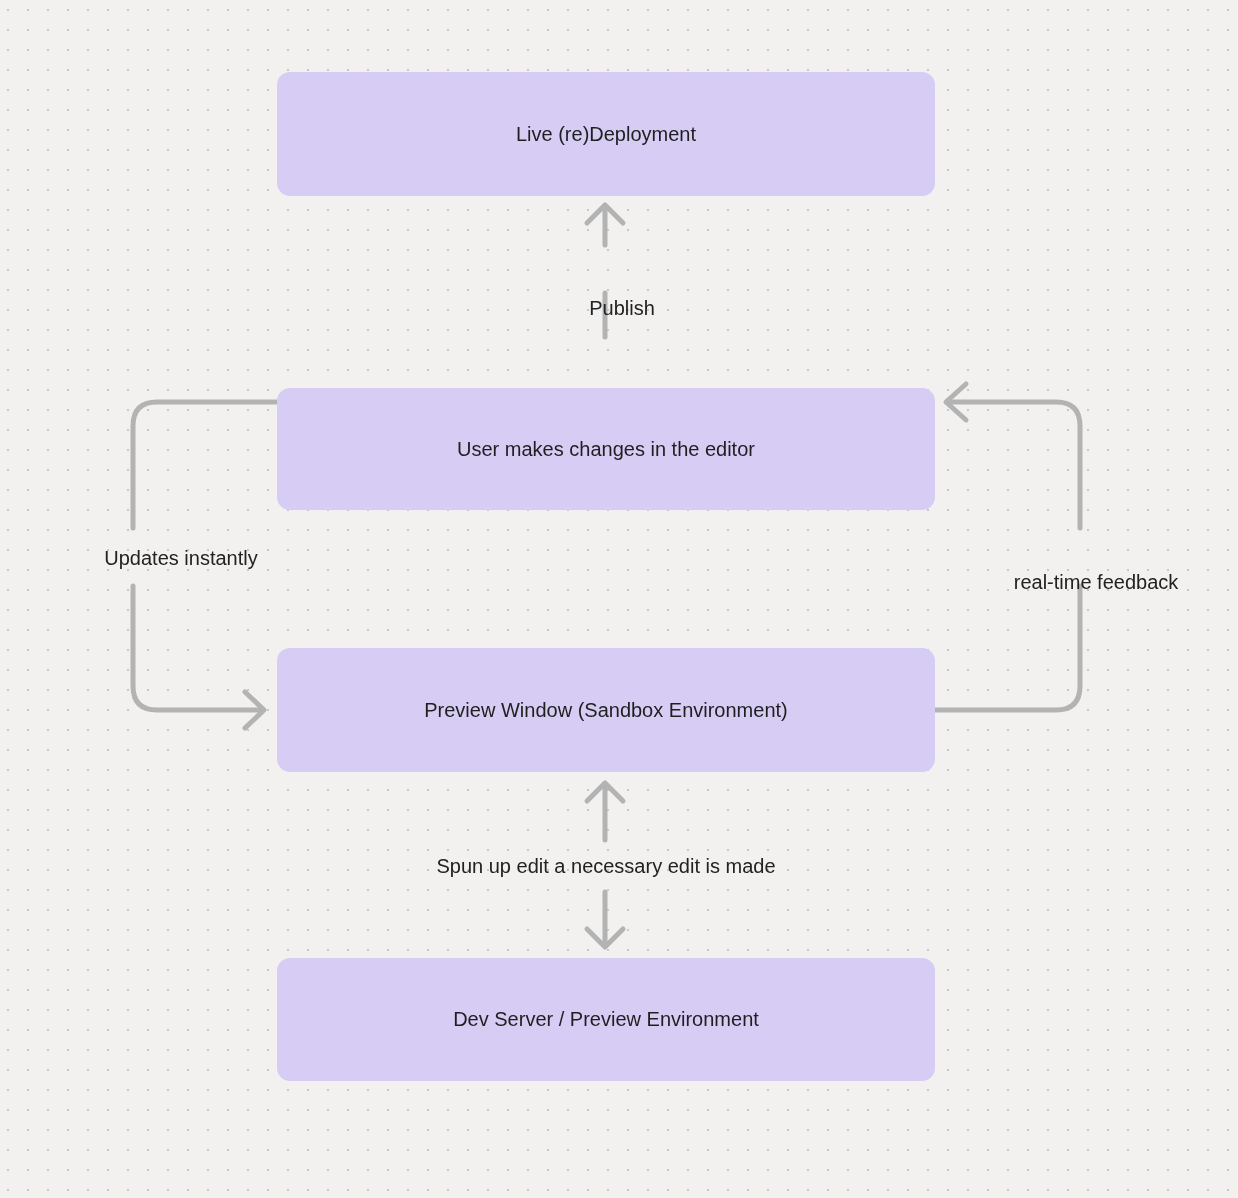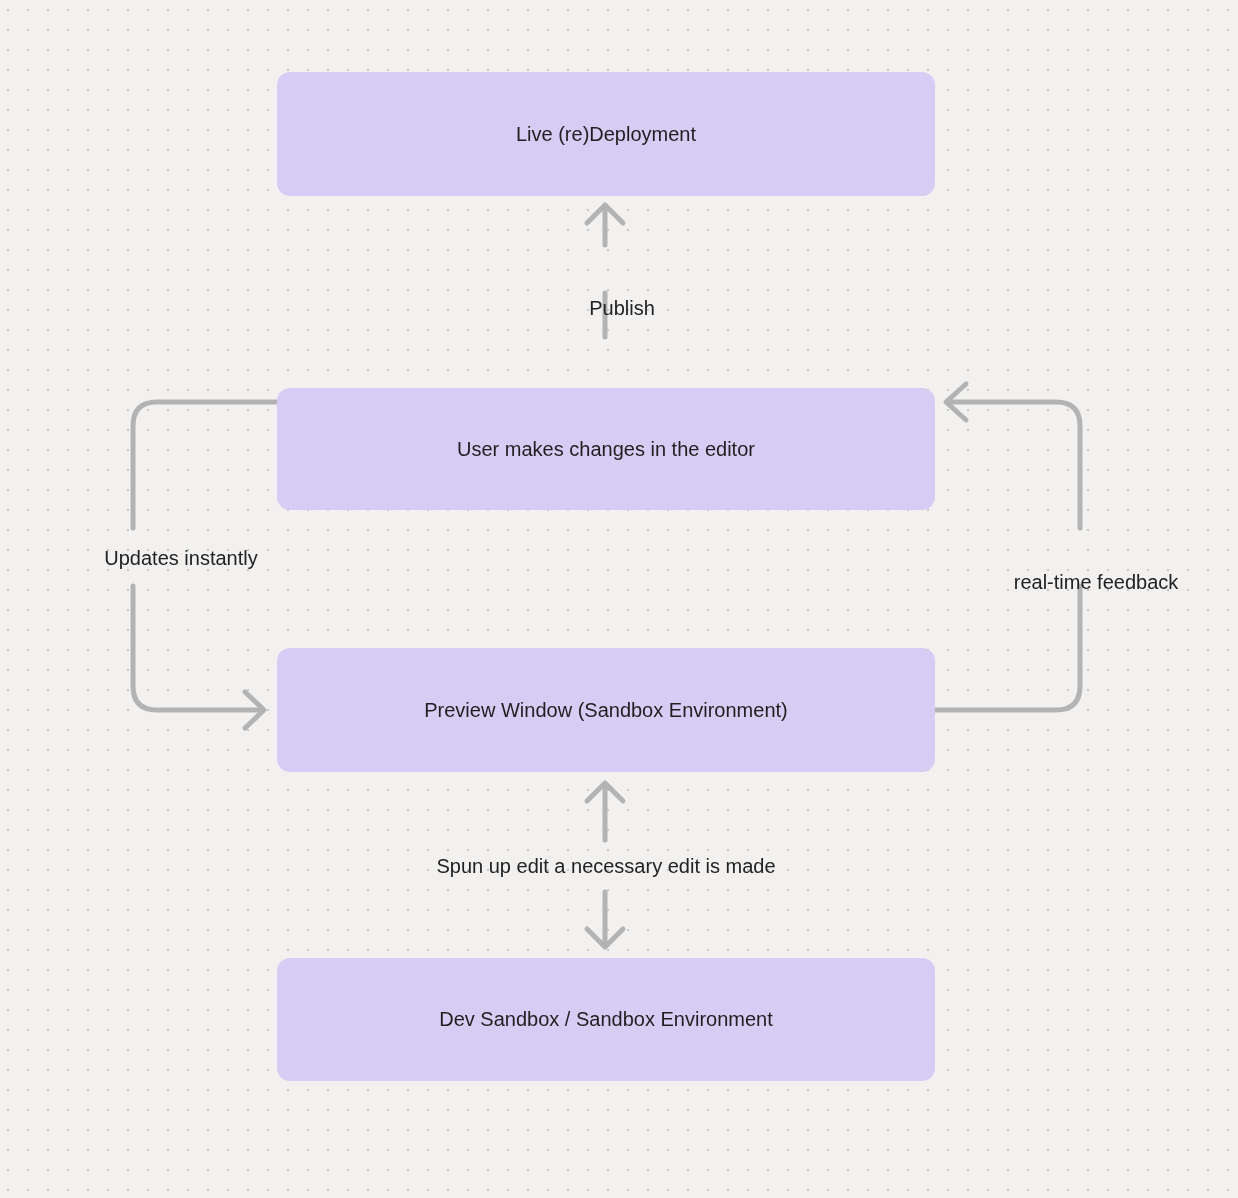--- a/index.html
+++ b/index.html
@@ -106,21 +106,21 @@
 
   <div class="node node-2">
     <span>User makes changes in the editor</span>
   </div>
 
   <div class="node node-3">
     <span>Preview Window (Sandbox Environment)</span>
   </div>
 
   <div class="node node-4">
-    <span>Dev Sandbox / Sandbox Environment</span>
+    <span>Dev Server / Preview Environment</span>
   </div>
 
   <div class="edge-label label-publish">Publish</div>
   <div class="edge-label label-updates">Updates instantly</div>
   <div class="edge-label label-feedback">real-time feedback</div>
   <div class="edge-label label-spun">Spun up edit a necessary edit is made</div>
 
 </div>
 
 </body></html>

